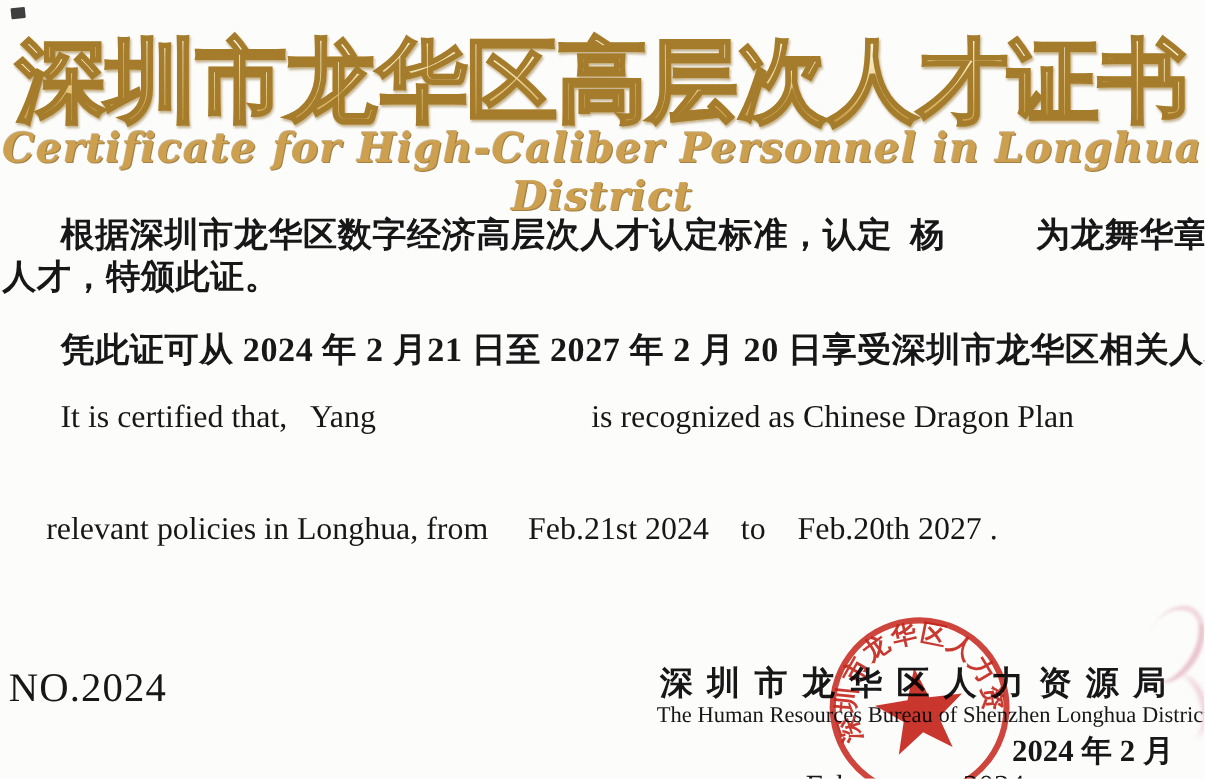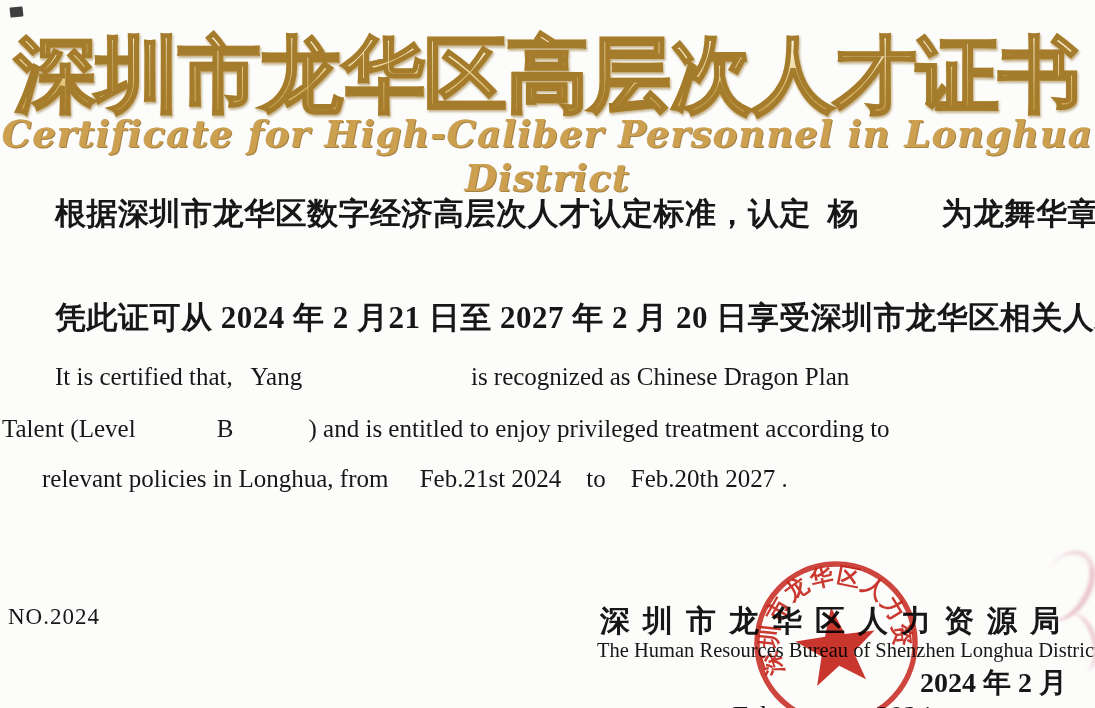--- a/index.html
+++ b/index.html
@@ -11,28 +11,28 @@
         font-family:"DejaVu Sans","Liberation Sans",sans-serif;font-weight:900;font-size:82px;line-height:1.1;
         background:linear-gradient(180deg,#fbf4dd 5%,#f3e3b4 35%,#ddb765 70%,#c0913a 95%);
         -webkit-background-clip:text;background-clip:text;-webkit-text-fill-color:transparent;
         -webkit-text-stroke:2.5px #a57c2c;
         filter:drop-shadow(1px 2px 1px rgba(140,105,35,.5));}
   .subtitle{position:absolute;top:112px;left:0;width:100%;text-align:center;
         font-family:"DejaVu Serif","Liberation Serif",serif;font-style:italic;font-weight:bold;
         font-size:37px;color:#cda050;letter-spacing:1px;
         text-shadow:1px 1px 0 rgba(148,108,38,.85), -0.5px -0.5px 0 rgba(148,108,38,.5);}
   .cn{position:absolute;font-weight:bold;font-size:31px;white-space:pre;letter-spacing:.5px;}
-  .en{position:absolute;font-size:25px;white-space:pre;}
+  .en{position:absolute;font-size:29px;white-space:pre;}
   .line-p1a{left:55px;top:193px;}
   .line-p1b{left:2px;top:231px;}
   .line-p2{left:55px;top:297px;}
   .line-e1{left:55px;top:363px;}
   .line-e2{left:2px;top:415px;}
   .line-e3{left:2px;top:465px;margin-left:40px;}
-  .cert-no{position:absolute;left:8px;top:604px;font-size:23px;letter-spacing:1px;}
+  .cert-no{position:absolute;left:8px;top:604px;font-size:37px;letter-spacing:1px;}
   .issuer-cn{position:absolute;left:600px;top:601px;font-size:30px;font-weight:bold;
         letter-spacing:13px;white-space:nowrap;}
   .issuer-en{position:absolute;left:597px;top:639px;width:480px;text-align:center;
         font-size:20.5px;white-space:nowrap;}
   .date-cn{position:absolute;left:597px;top:664px;width:470px;text-align:right;
         font-size:28px;font-weight:bold;white-space:pre;}
   .date-en{position:absolute;left:597px;top:700px;width:470px;text-align:center;
         font-size:28px;white-space:pre;}
   .seal{position:absolute;left:736px;top:543px;width:200px;height:200px;mix-blend-mode:multiply;}
   .smudge{position:absolute;border-radius:50%;}
@@ -47,24 +47,24 @@
 
 <div class="page">
 
   <div class="corner-mark"></div>
 
   <div class="title">深圳市龙华区高层次人才证书</div>
 
   <div class="subtitle">Certificate for High-Caliber Personnel in Longhua District</div>
 
   <div class="cn line-p1a">根据深圳市龙华区数字经济高层次人才认定标准，认定  杨          为龙舞华章计划  B  类</div>
+  <div class="cn line-p1b">人才，特颁此证。</div>
   <div class="cn line-p2">凭此证可从 2024 年 2 月21 日至 2027 年 2 月 20 日享受深圳市龙华区相关人才优惠政策。</div>
 
   <div class="en line-e1">It is certified that,   Yang                           is recognized as Chinese Dragon Plan</div>
-  <div class="en line-e2">Talent (Level             B            ) and is entitled to enjoy privileged treatment according to</div>
   <div class="en line-e3">relevant policies in Longhua, from     Feb.21st 2024    to    Feb.20th 2027 .</div>
 
   <div class="cert-no">NO.2024</div>
 
   <div class="issuer-cn">深圳市龙华区人力资源局</div>
   <div class="issuer-en">The Human Resources Bureau of Shenzhen Longhua District</div>
   <div class="date-cn">2024 年 2 月</div>
   <div class="date-en">February      2024</div>
 
   <svg class="seal" viewBox="-100 -100 200 200" xmlns="http://www.w3.org/2000/svg">

